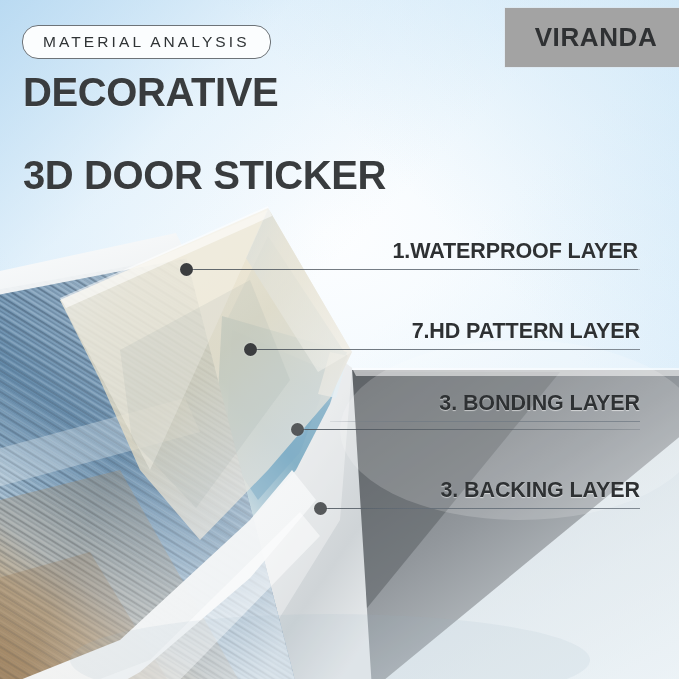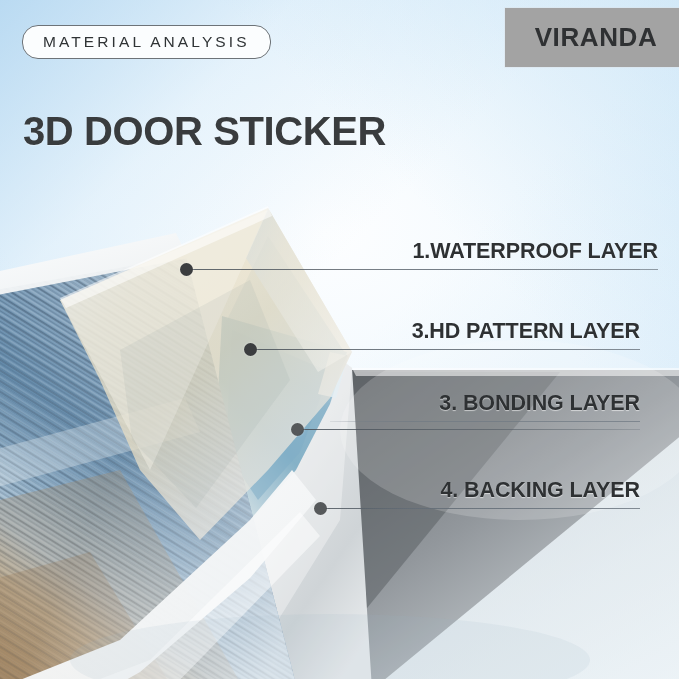--- a/index.html
+++ b/index.html
@@ -330,46 +330,47 @@
     <div class="leader" style="left:192px; top:269px; width:448px;"></div>
     <div class="leader" style="left:256px; top:349px; width:384px;"></div>
     <div class="leader" style="left:303px; top:429px; width:337px;"></div>
     <div class="leader" style="left:326px; top:508px; width:314px;"></div>
 
     <div class="dot" style="left:180px; top:263px;"></div>
     <div class="dot" style="left:244px; top:343px;"></div>
     <div class="dot muted" style="left:291px; top:423px;"></div>
     <div class="dot muted" style="left:314px; top:502px;"></div>
 
-    <div class="callout" style="left:348px; top:230px; width:310px;">
+    <div class="callout" style="left:328px; top:230px; width:310px;">
       <span class="ctext">1.WATERPROOF LAYER</span>
       <span class="rule"></span>
     </div>
 
     <div class="callout" style="left:330px; top:310px; width:310px;">
-      <span class="ctext">3.HD PATTERN LAYER</span>
+      <span class="ctext">7.HD PATTERN LAYER</span>
       <span class="rule"></span>
     </div>
 
     <div class="callout" style="left:330px; top:382px; width:310px;">
       <span class="ctext">3. BONDING LAYER</span>
       <span class="rule"></span>
     </div>
 
     <div class="callout" style="left:330px; top:469px; width:310px;">
-      <span class="ctext">4. BACKING LAYER</span>
+      <span class="ctext">3. BACKING LAYER</span>
       <span class="rule"></span>
     </div>
   </div>
 
   <div class="badge">
     <span>MATERIAL ANALYSIS</span>
   </div>
 
   <div class="headline">
+    <span class="l1">DECORATIVE</span>
     <span class="l2">3D DOOR STICKER</span>
   </div>
 
   <div class="logo-box">
     <span>VIRANDA</span>
   </div>
 
 </div>
 
 </body></html>

